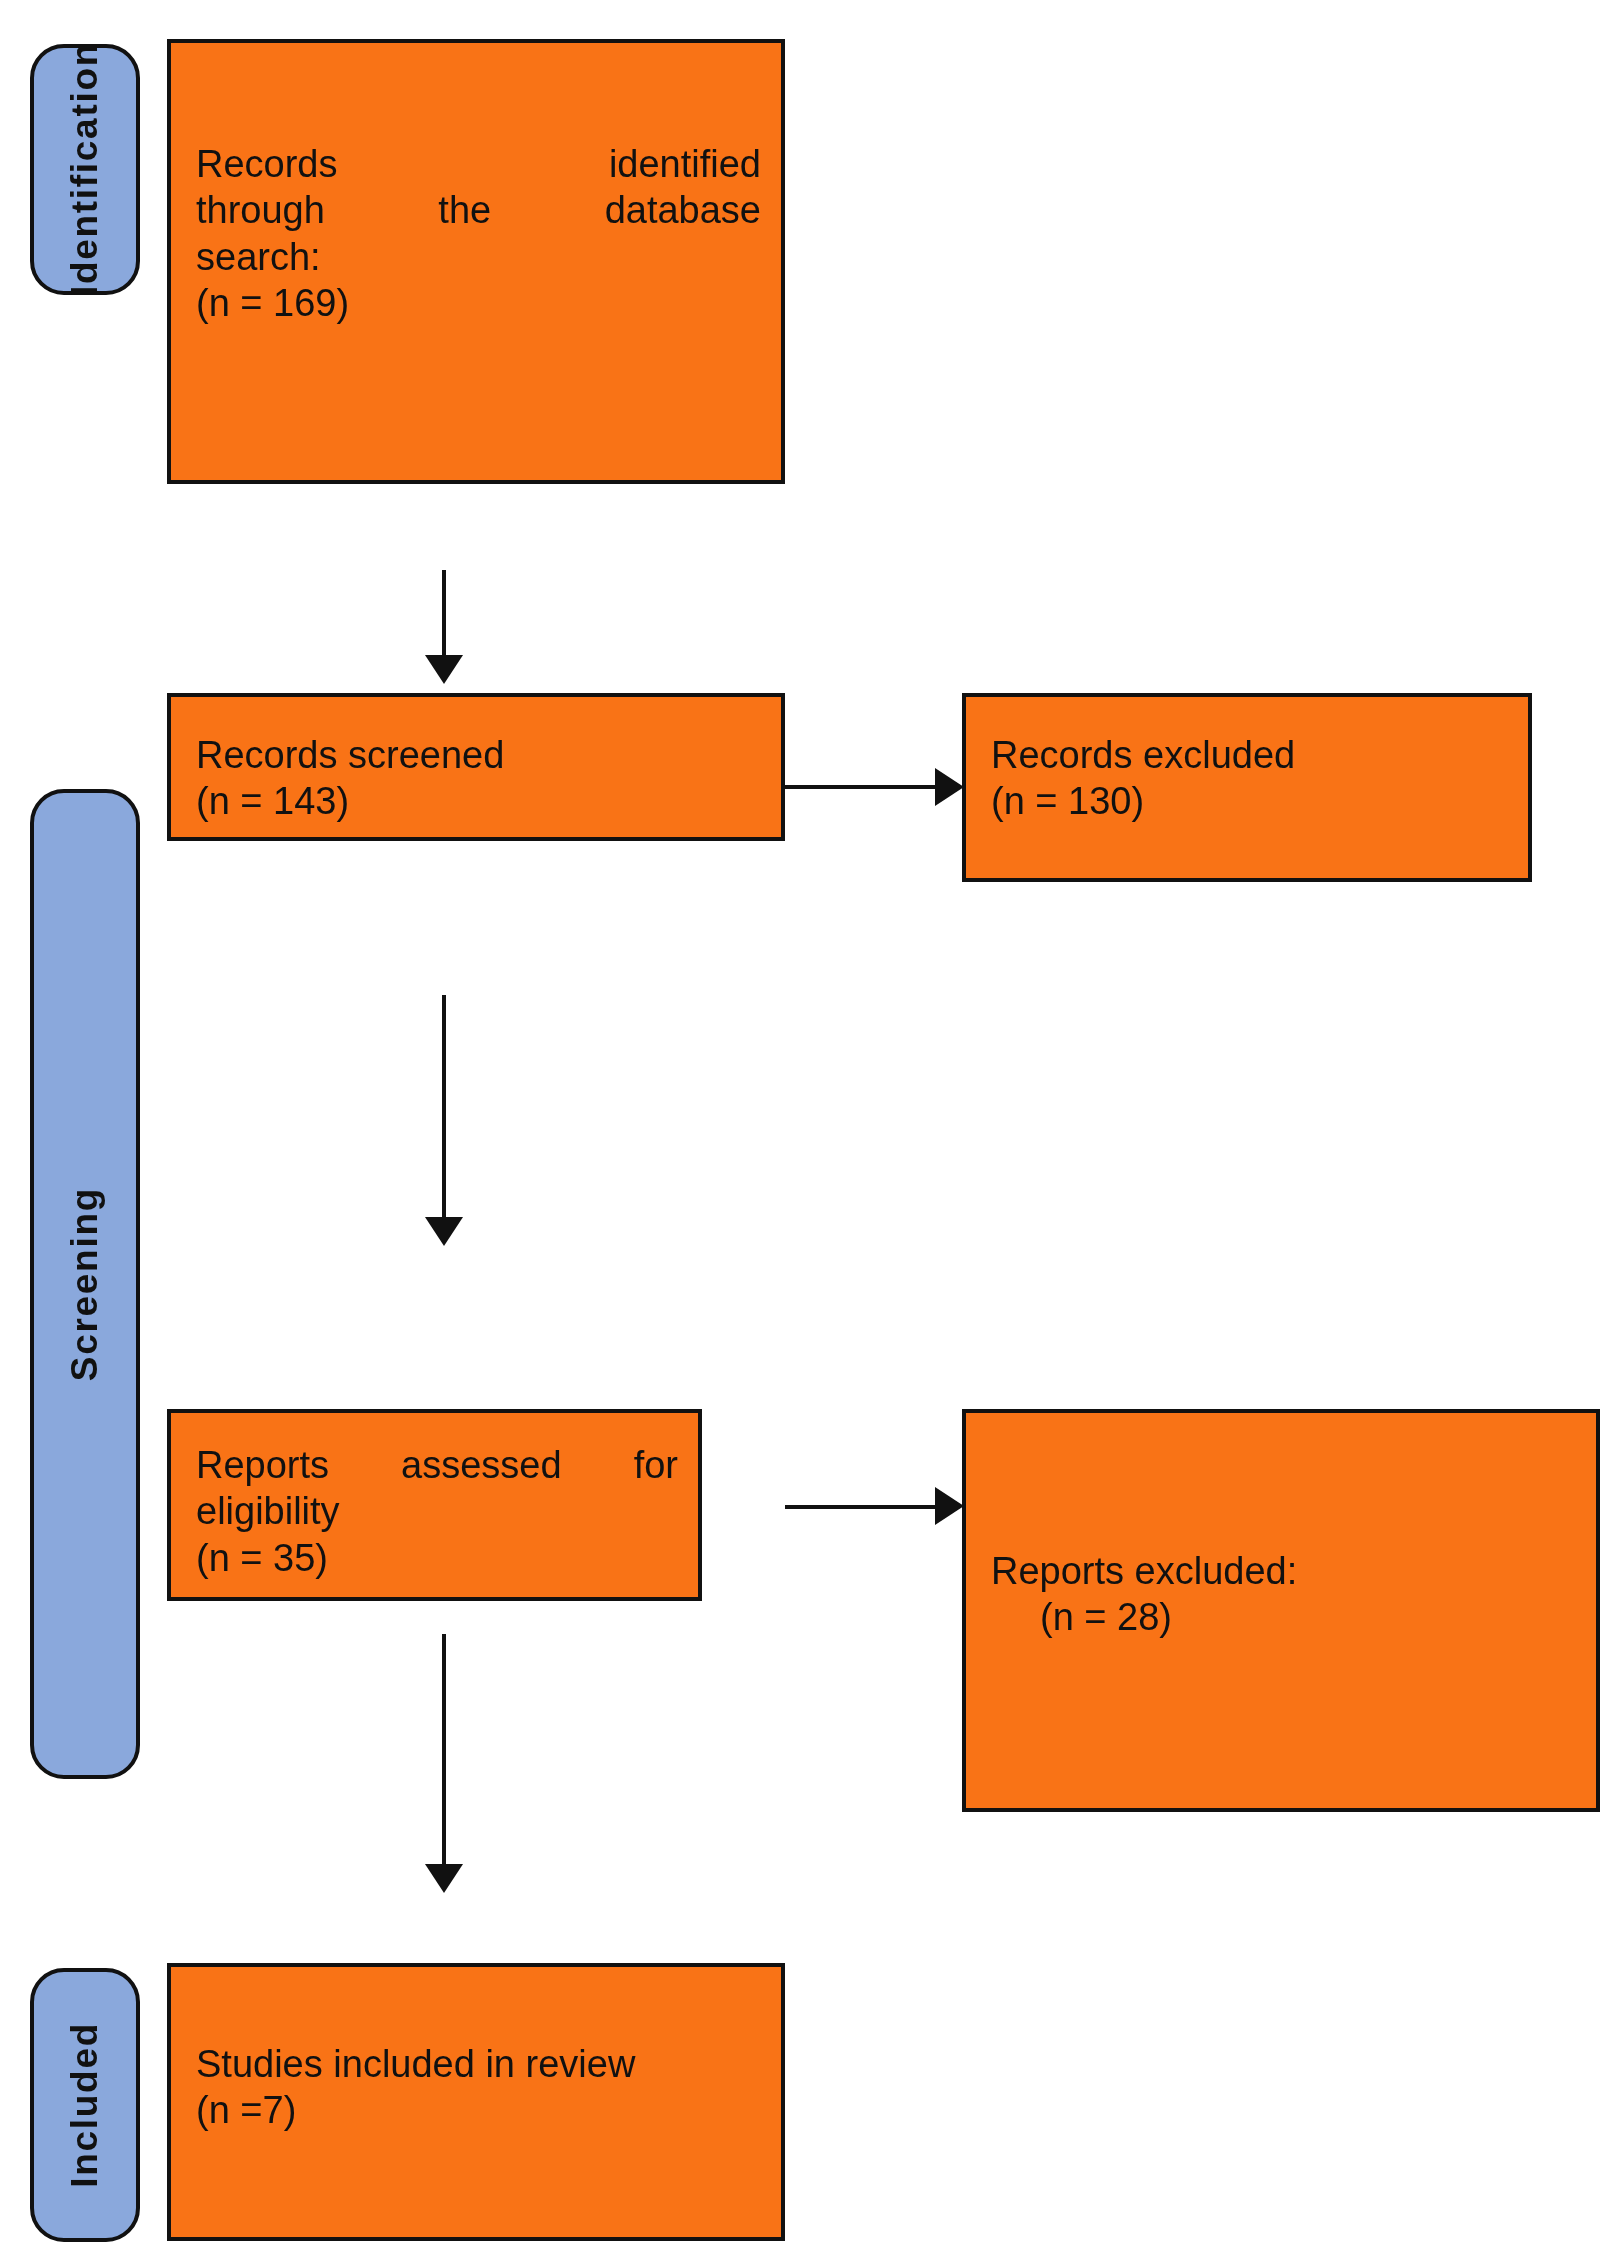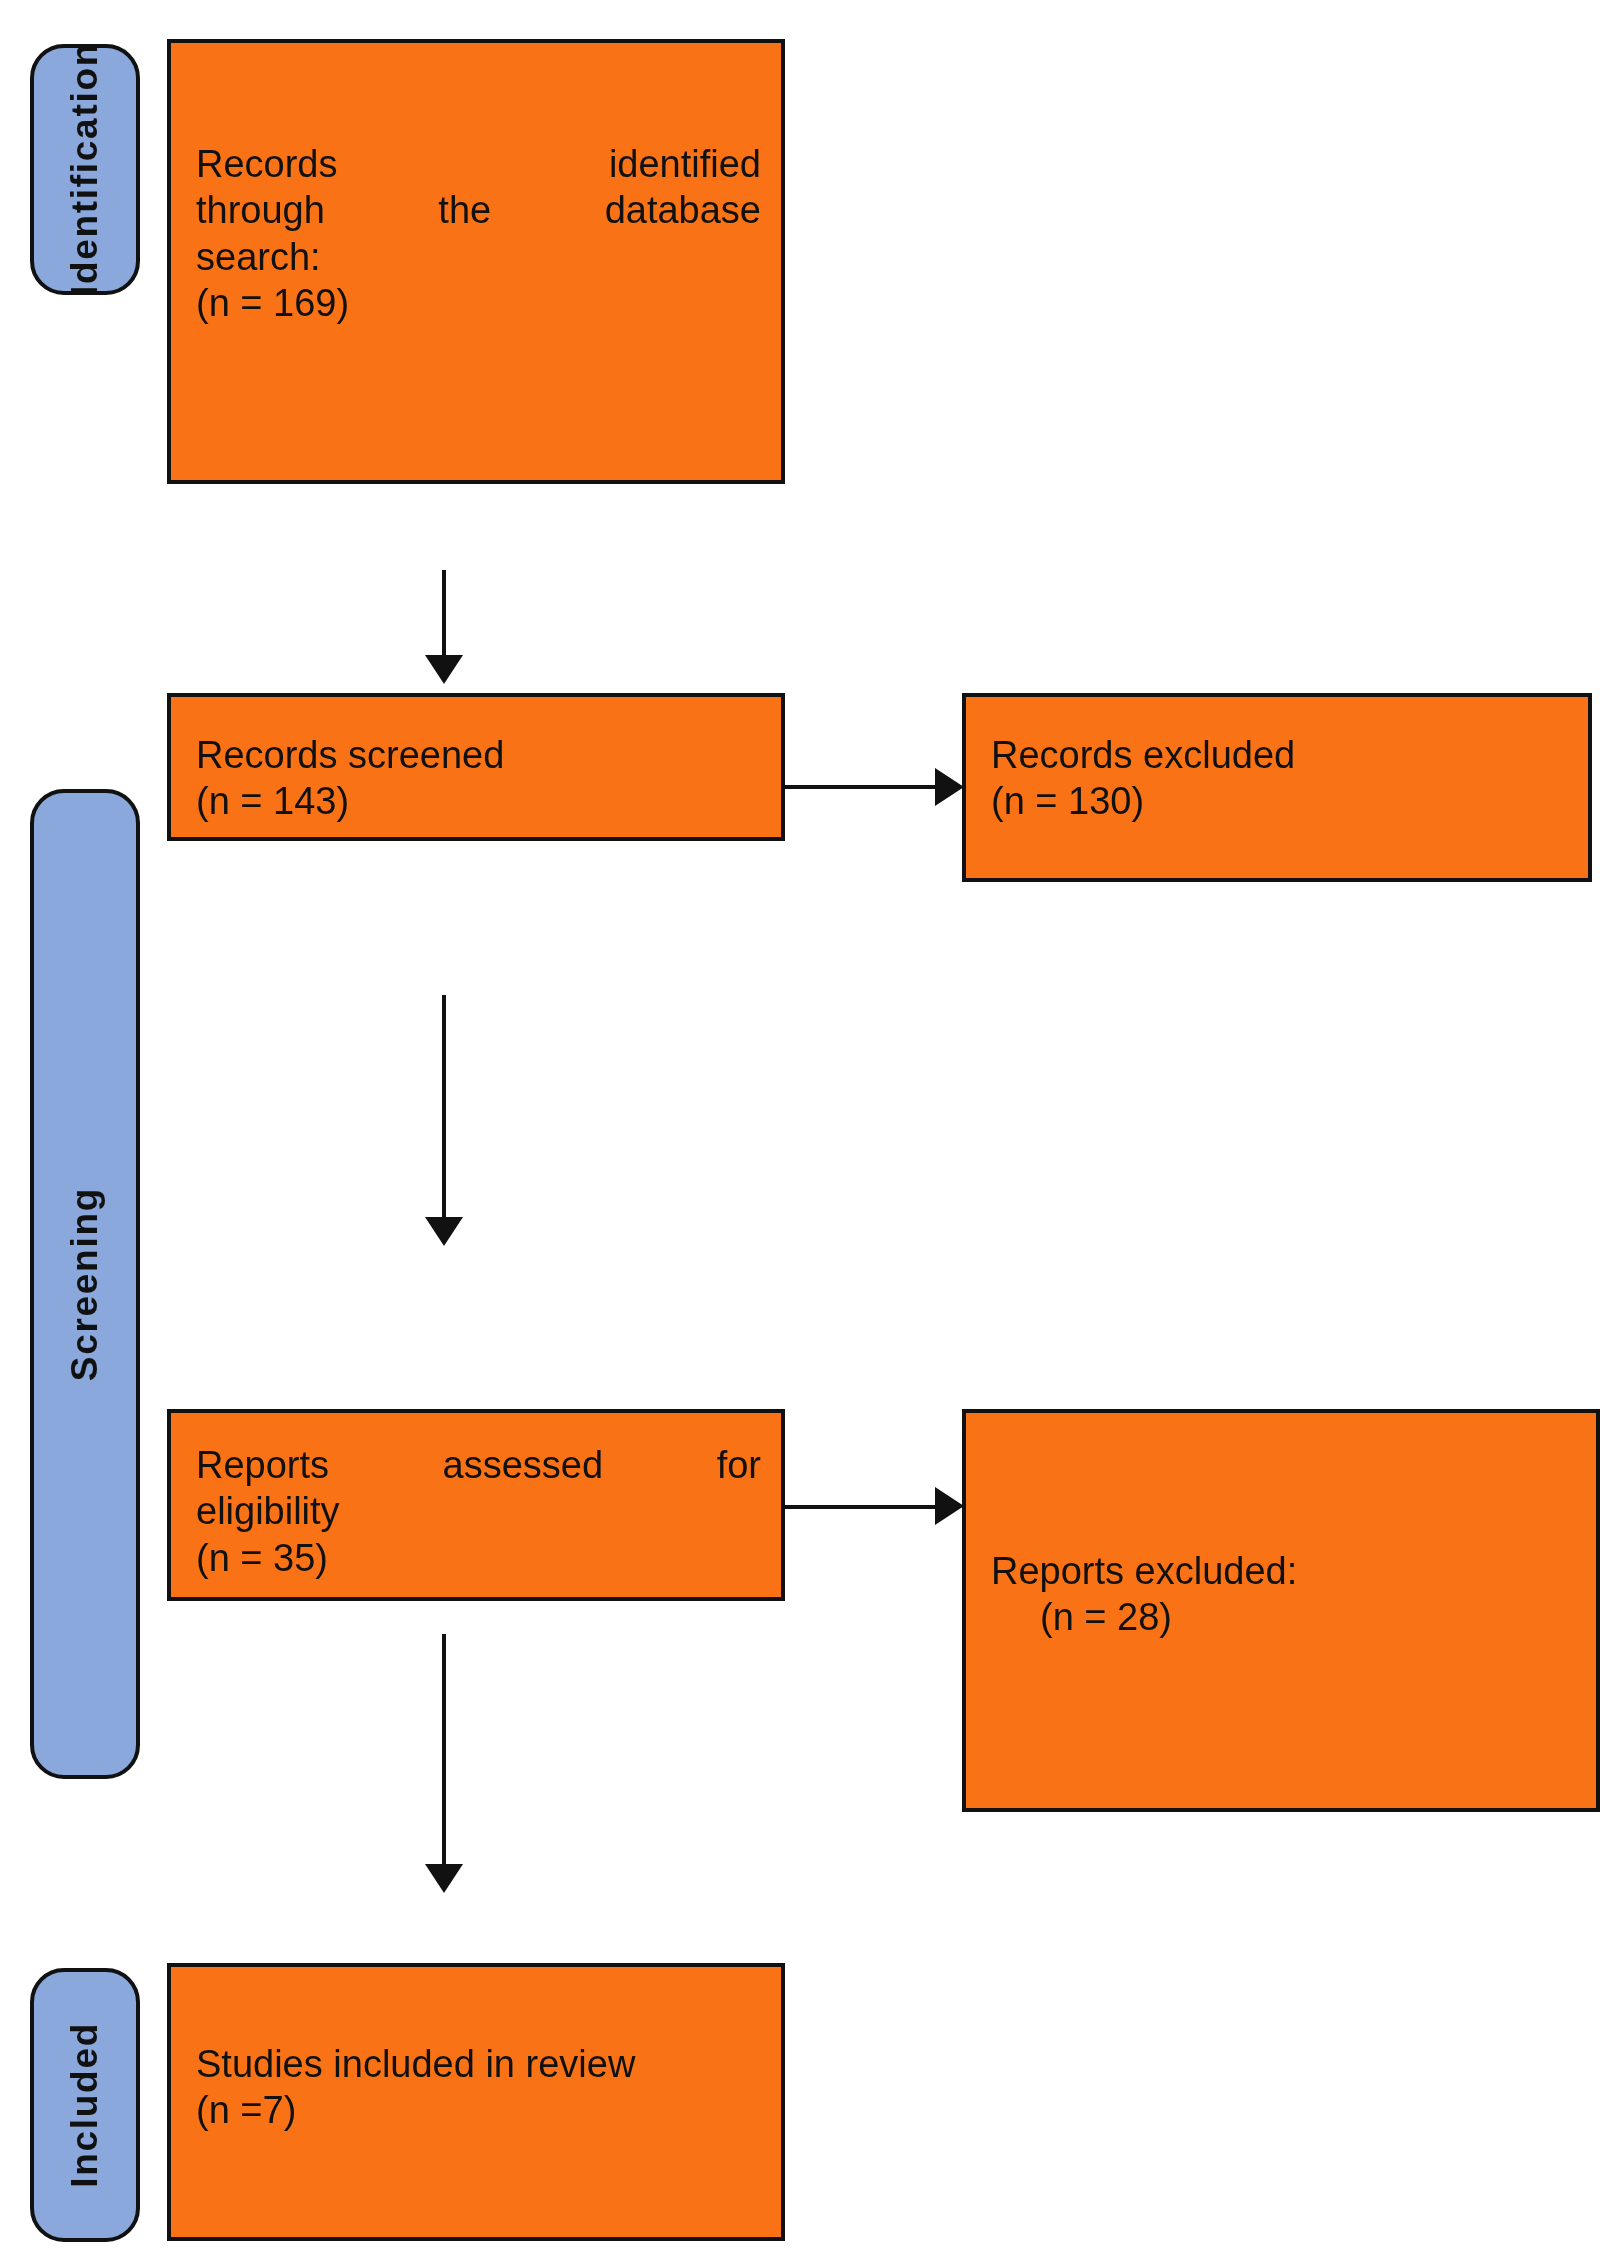--- a/index.html
+++ b/index.html
@@ -126,31 +126,31 @@
   <div class="box" style="left:167px; top:693px; width:618px; height:148px;">
     <div class="box-text" style="top:35px;">
       <span class="line">Records screened</span>
       <span class="line">(n = 143)</span>
     </div>
   </div>
 
   <div class="h-line" style="left:785px; top:785px; width:156px;"></div>
   <div class="h-head" style="left:935px; top:768px;"></div>
 
-  <div class="box" style="left:962px; top:693px; width:630px; height:189px;">
+  <div class="box" style="left:962px; top:693px; width:570px; height:189px;">
     <div class="box-text" style="top:35px;">
       <span class="line">Records excluded</span>
       <span class="line">(n = 130)</span>
     </div>
   </div>
 
   <div class="v-line" style="left:442px; top:995px; height:227px;"></div>
   <div class="v-head" style="left:425px; top:1217px;"></div>
 
-  <div class="box" style="left:167px; top:1409px; width:618px; height:192px;">
+  <div class="box" style="left:167px; top:1409px; width:535px; height:192px;">
     <div class="box-text" style="top:29px;">
       <span class="line just"><span>Reports</span> <span>assessed</span> <span>for</span></span>
       <span class="line">eligibility</span>
       <span class="line">(n = 35)</span>
     </div>
   </div>
 
   <div class="h-line" style="left:785px; top:1505px; width:156px;"></div>
   <div class="h-head" style="left:935px; top:1487px;"></div>
 

